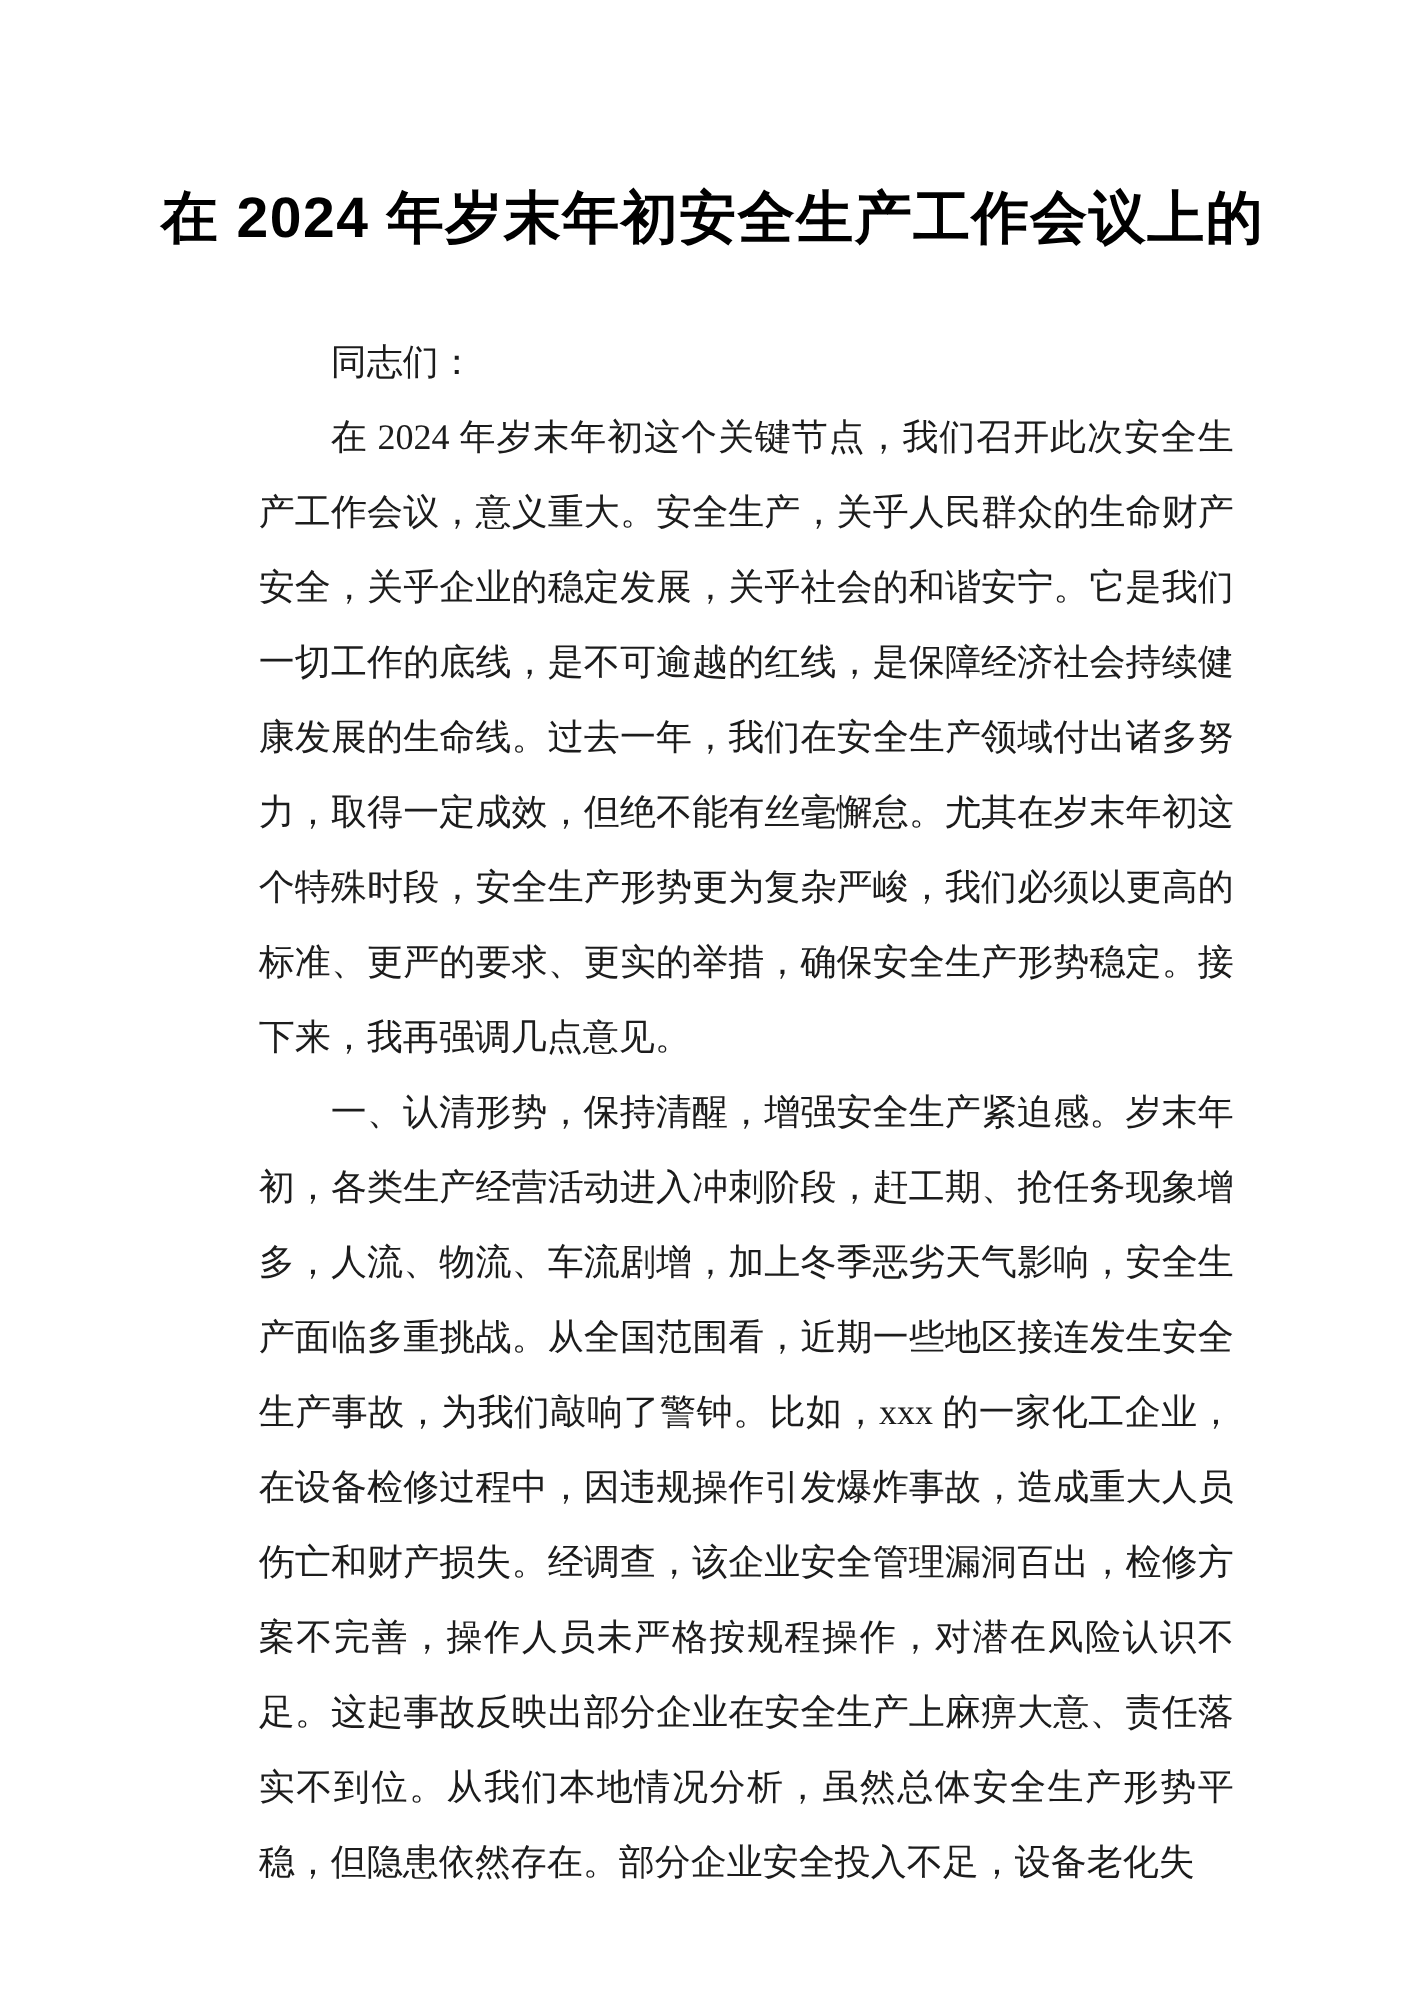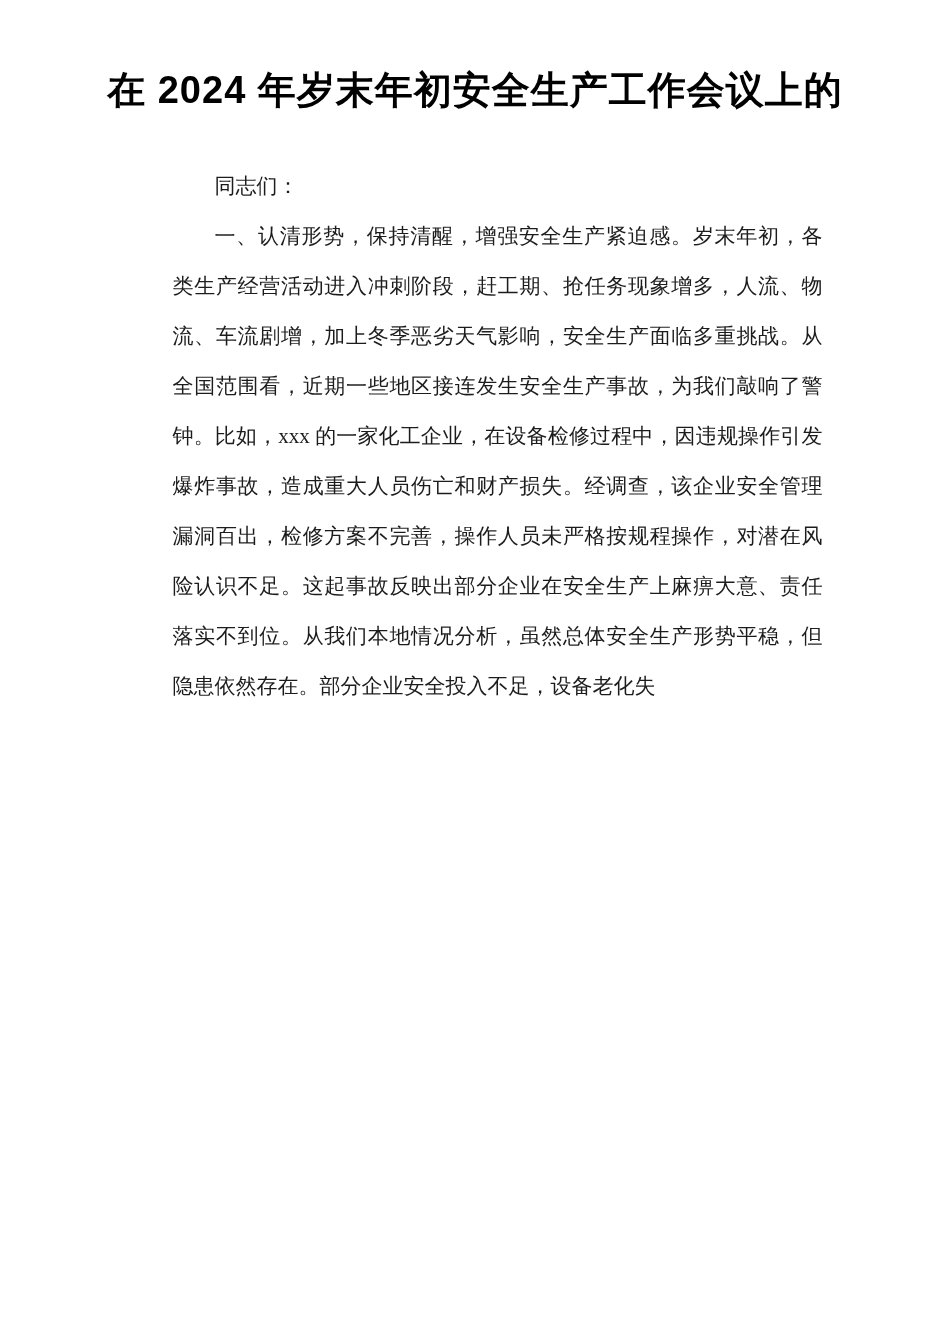--- a/index.html
+++ b/index.html
@@ -7,52 +7,53 @@
     padding: 0;
     background: #ffffff;
   }
   .page {
     position: relative;
     width: 875px;
     height: 1344px;
     margin: 0 auto;
     background: #ffffff;
     box-sizing: border-box;
-    padding-top: 62px;
+    padding-top: 118px;
     overflow: hidden;
   }
   .title-block {
     text-align: center;
     color: #000000;
     font-family: "Liberation Sans", "DejaVu Sans", sans-serif;
     font-weight: bold;
     font-size: 38px;
     line-height: 57px;
     letter-spacing: 1px;
   }
   .body-block {
     margin: 42px 90px 0 135px;
     color: #1c1c1c;
     font-family: "Liberation Serif", "DejaVu Serif", serif;
-    font-size: 21px;
+    font-size: 24px;
     line-height: 50px;
     text-align: justify;
     text-justify: inter-ideograph;
   }
   .body-block p {
     margin: 0;
     padding: 0;
     text-indent: 2em;
   }
 </style>
 </head>
 <body>
 
 <div class="page">
   <div class="title-block">
     <div class="title-line">在 2024 年岁末年初安全生产工作会议上的</div>
   </div>
 
   <div class="body-block">
     <p>同志们：</p>
+    <p>在 2024 年岁末年初这个关键节点，我们召开此次安全生产工作会议，意义重大。安全生产，关乎人民群众的生命财产安全，关乎企业的稳定发展，关乎社会的和谐安宁。它是我们一切工作的底线，是不可逾越的红线，是保障经济社会持续健康发展的生命线。过去一年，我们在安全生产领域付出诸多努力，取得一定成效，但绝不能有丝毫懈怠。尤其在岁末年初这个特殊时段，安全生产形势更为复杂严峻，我们必须以更高的标准、更严的要求、更实的举措，确保安全生产形势稳定。接下来，我再强调几点意见。</p>
     <p>一、认清形势，保持清醒，增强安全生产紧迫感。岁末年初，各类生产经营活动进入冲刺阶段，赶工期、抢任务现象增多，人流、物流、车流剧增，加上冬季恶劣天气影响，安全生产面临多重挑战。从全国范围看，近期一些地区接连发生安全生产事故，为我们敲响了警钟。比如，xxx 的一家化工企业，在设备检修过程中，因违规操作引发爆炸事故，造成重大人员伤亡和财产损失。经调查，该企业安全管理漏洞百出，检修方案不完善，操作人员未严格按规程操作，对潜在风险认识不足。这起事故反映出部分企业在安全生产上麻痹大意、责任落实不到位。从我们本地情况分析，虽然总体安全生产形势平稳，但隐患依然存在。部分企业安全投入不足，设备老化失</p>
   </div>
 </div>
 
 </body></html>

